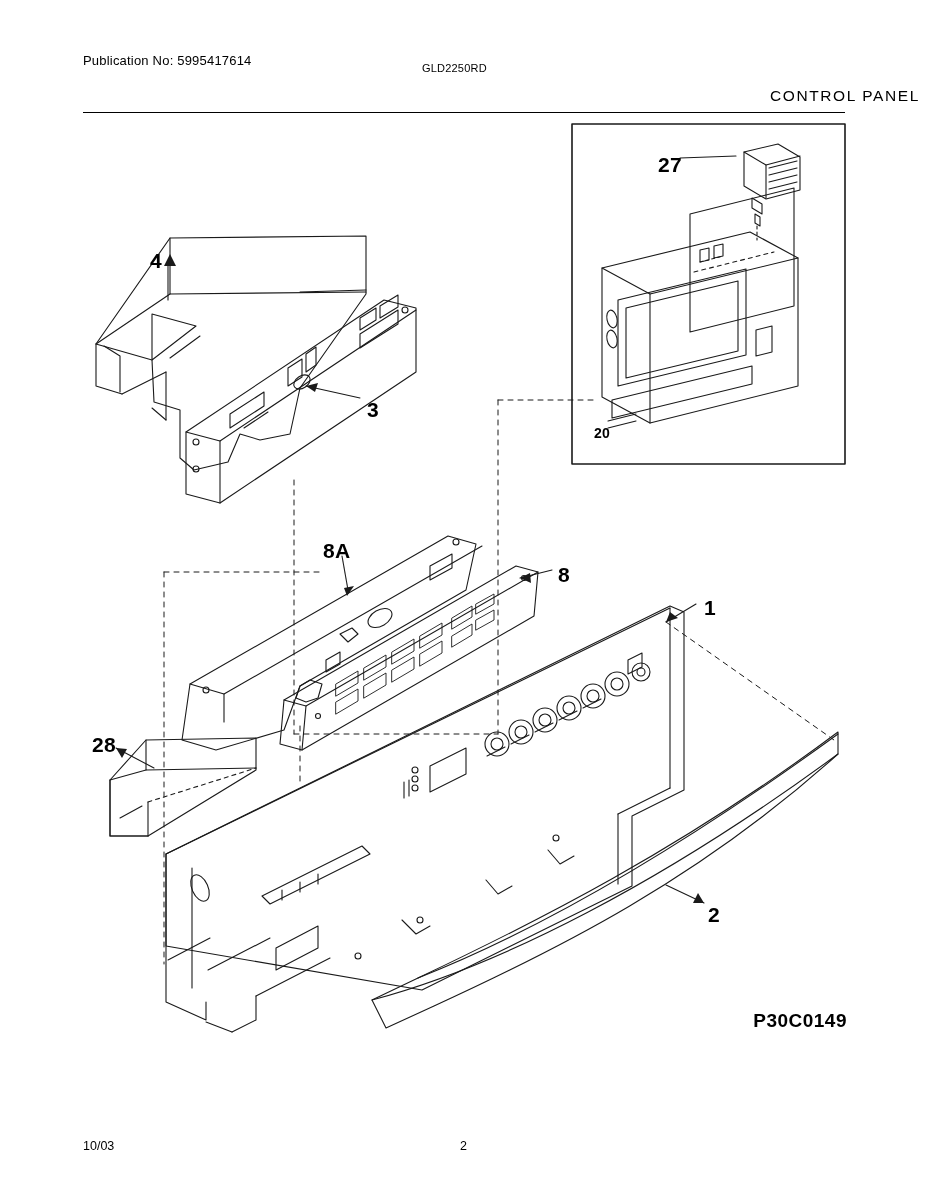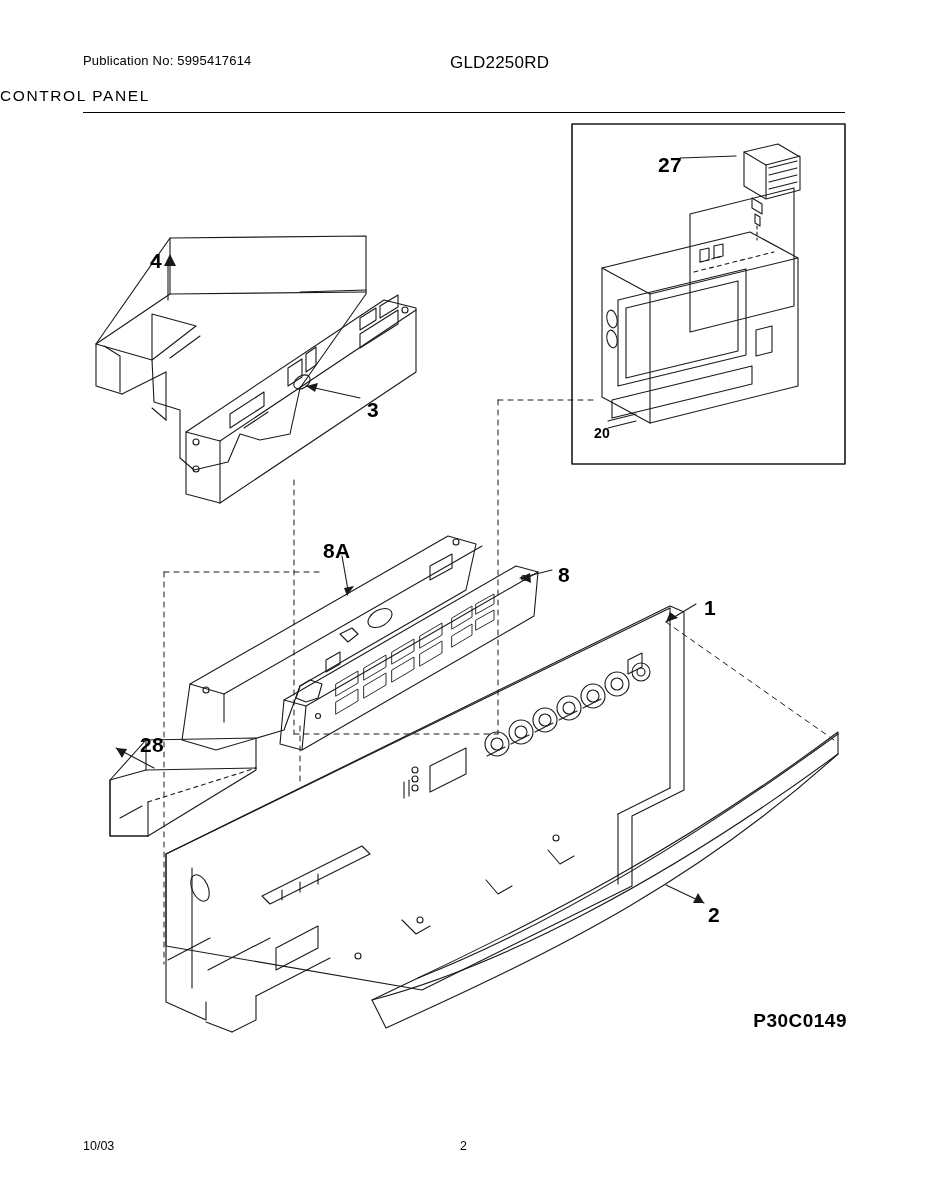--- a/index.html
+++ b/index.html
@@ -24,32 +24,31 @@
     position: absolute;
     left: 83px;
     top: 53px;
     font-size: 13px;
     letter-spacing: 0.2px;
     white-space: nowrap;
   }
   .model-no {
     position: absolute;
     left: 422px;
-    top: 53px;
-    font-size: 17px;
+    top: 62px;
+    font-size: 11px;
     letter-spacing: 0.2px;
     white-space: nowrap;
-    margin-left: 28px;
   }
   .sheet-title {
     position: absolute;
     left: 0;
     right: 7px;
     top: 87px;
-    text-align: left;
+    text-align: right;
     font-size: 15.5px;
     letter-spacing: 1.6px;
   }
   .rule {
     position: absolute;
     left: 83px;
     top: 112px;
     width: 762px;
     height: 1px;
     background: #000000;
@@ -313,20 +312,20 @@
     </g>
   </svg>
 
   <div class="callout" style="left:150px; top:249px;">4</div>
   <div class="callout" style="left:367px; top:398px;">3</div>
   <div class="callout" style="left:658px; top:153px;">27</div>
   <div class="callout" style="left:594px; top:425px; font-size:14px;">20</div>
   <div class="callout" style="left:323px; top:539px;">8A</div>
   <div class="callout" style="left:558px; top:563px;">8</div>
   <div class="callout" style="left:704px; top:596px;">1</div>
-  <div class="callout" style="left:92px;  top:733px;margin-left:48px;">28</div>
+  <div class="callout" style="left:92px;  top:733px;">28</div>
   <div class="callout" style="left:708px; top:903px;">2</div>
 
   <div class="drawing-code">P30C0149</div>
   <div class="footer-date">10/03</div>
   <div class="footer-page">2</div>
 
 </div>
 
 </body></html>

